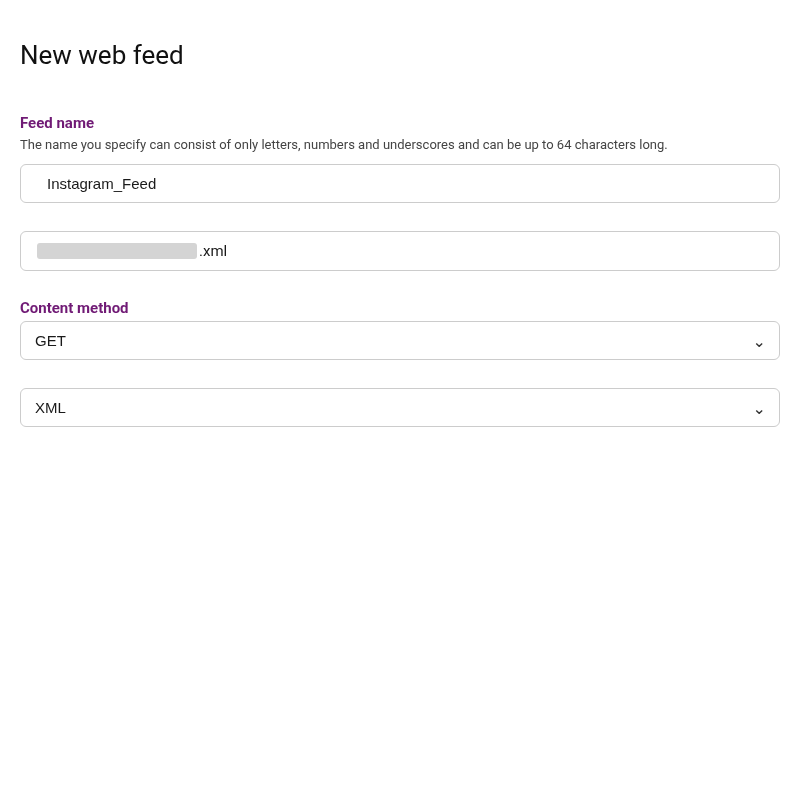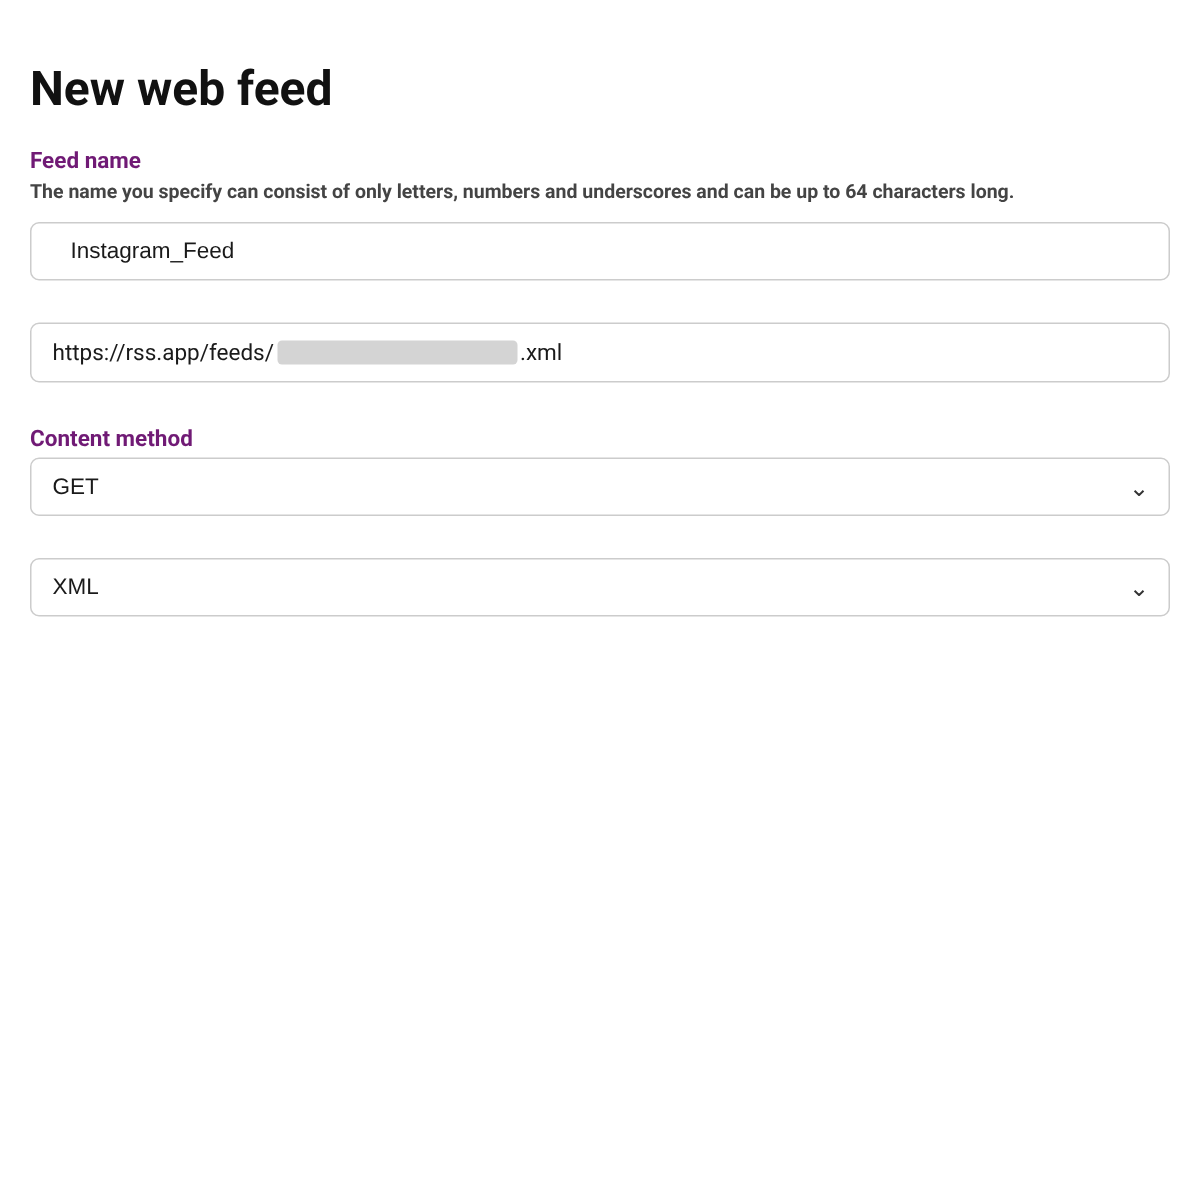--- a/index.html
+++ b/index.html
@@ -11,43 +11,42 @@
     body {
       font-family: -apple-system, BlinkMacSystemFont, 'Segoe UI', Roboto, sans-serif;
       background: #ffffff;
       width: 800px;
       min-height: 786px;
       padding: 40px 20px;
       color: #1a1a1a;
     }
 
     .page-title {
-      font-size: 32px;
-      font-weight: 700;
-      margin-bottom: 20px;
+      font-size: 26px;
+      font-weight: 400;
+      margin-bottom: 44px;
       color: #111111;
     }
 
     .form-section {
       margin-bottom: 28px;
     }
 
     .field-label {
       font-size: 15px;
       font-weight: 700;
       margin-bottom: 4px;
       color: #701a75;
     }
 
     .field-description {
       font-size: 13px;
       color: #444444;
       margin-bottom: 10px;
       line-height: 1.4;
-      font-weight: bold;
     }
 
     .text-input {
       width: 100%;
       padding: 10px 26px;
       font-size: 15px;
       border: 1.5px solid #cccccc;
       border-radius: 6px;
       outline: none;
       color: #1a1a1a;
@@ -119,21 +118,20 @@
 <h1 class="page-title">New web feed</h1>
 
 <div class="form-section">
   <div class="field-label">Feed name</div>
   <div class="field-description">The name you specify can consist of only letters, numbers and underscores and can be up to 64 characters long.</div>
   <input type="text" class="text-input" value="Instagram_Feed" style="">
 </div>
 
 <div class="form-section">
   <div class="url-display">
-    <span class="url-text-before">https://rss.app/feeds/</span>
     <span class="url-redacted"></span>
     <span class="url-text-after">.xml</span>
   </div>
 </div>
 
 <div class="form-section">
   <div class="field-label">Content method</div>
   <div class="select-wrapper">
     <select class="select-field">
       <option value="GET">GET</option>

